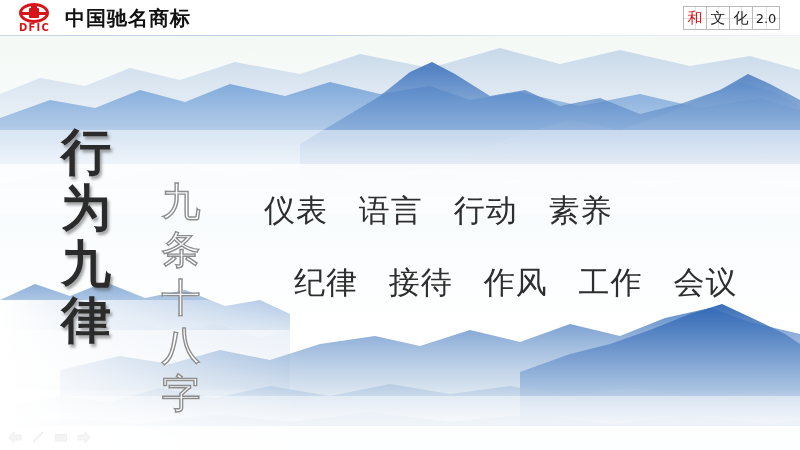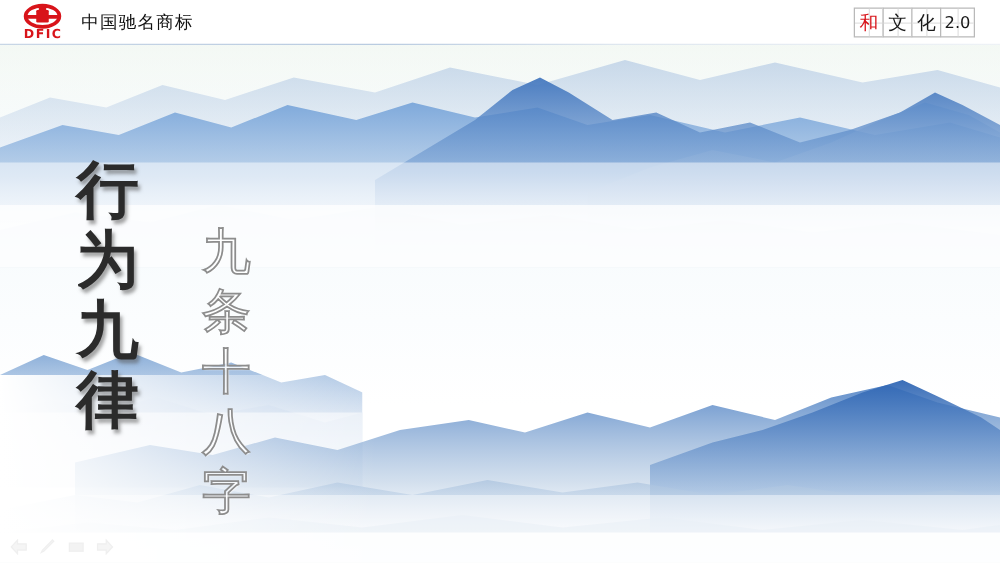--- a/index.html
+++ b/index.html
@@ -62,21 +62,21 @@
   }
   .logo-core:after{
     content:""; position:absolute; left:2px; top:-4px; width:6px; height:5px; background:#d8141a;
   }
   .logo-text {
     position:absolute; left:6px; top:20px; width:32px;
     font-size:10px; font-weight:bold; letter-spacing:1.2px; color:#d8141a;
     text-align:right; line-height:9px;
   }
   .brand-name {
-    font-size:14px; font-weight:normal; color:#111111;
+    font-size:20px; font-weight:bold; color:#111111;
     letter-spacing:1px; line-height:30px;
   }
 
   
   .hezi {
     position:absolute; right:20px; top:6px;
     display:flex; height:24px;
     z-index:22;
   }
   .hezi-cell {
@@ -280,20 +280,35 @@
   </div>
 
   <div class="vtitle-sub">
     <span>九</span>
     <span>条</span>
     <span>十</span>
     <span>八</span>
     <span>字</span>
   </div>
 
+  <div class="words">
+    <div class="word-line l1">
+      <span class="w">仪表</span>
+      <span class="w">语言</span>
+      <span class="w">行动</span>
+      <span class="w">素养</span>
+    </div>
+    <div class="word-line l2">
+      <span class="w">纪律</span>
+      <span class="w">接待</span>
+      <span class="w">作风</span>
+      <span class="w">工作</span>
+      <span class="w">会议</span>
+    </div>
+  </div>
 
   <div class="controls">
     <div class="ctl">
       <svg width="14" height="13" viewBox="0 0 14 13">
         <path d="M6,1 L6,4 L13,4 L13,9 L6,9 L6,12 L1,6.5 Z" fill="#e9e9e9" stroke="#dcdcdc" stroke-width="1"></path>
       </svg>
     </div>
     <div class="ctl">
       <svg width="14" height="13" viewBox="0 0 14 13">
         <path d="M2,11 L4,10 L12,2 L11,1 L3,9 Z" fill="#ededed" stroke="#dcdcdc" stroke-width="1"></path>

